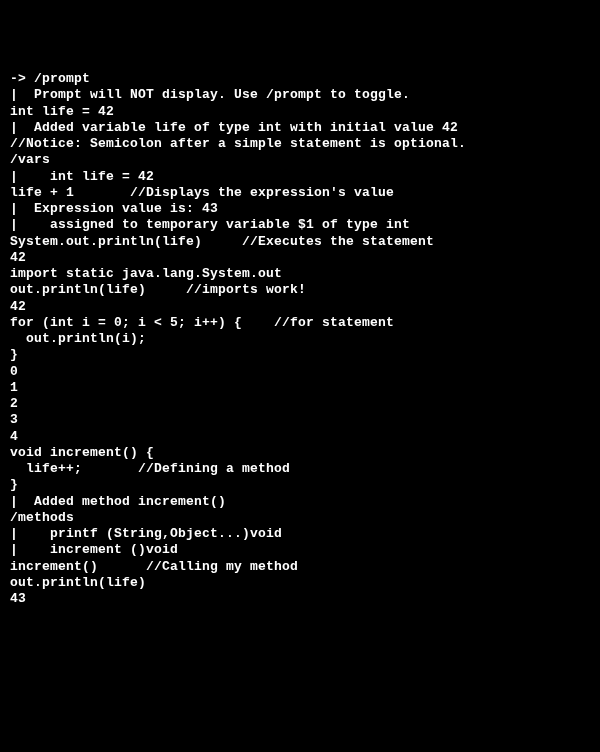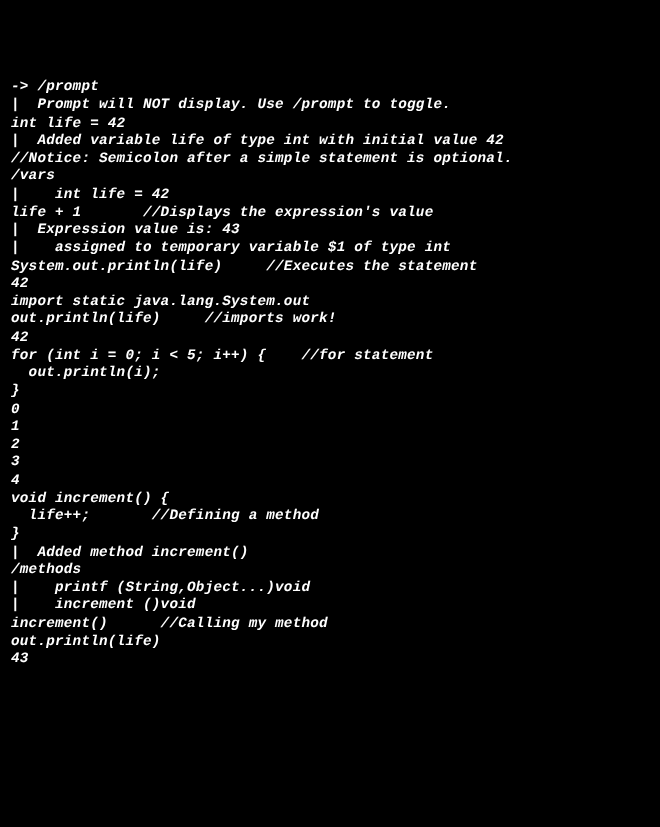--- a/index.html
+++ b/index.html
@@ -1,15 +1,15 @@
 <!DOCTYPE html>
 <html><head>
   <meta charset="utf-8">
   <style>
-    * { margin: 0; padding: 0; box-sizing: border-box; font-style: italic; }
+    * { margin: 0; padding: 0; box-sizing: border-box; }
     body {
       background: #000000;
       color: #ffffff;
       font-family: "Menlo", "Monaco", "Consolas", "Courier New", monospace;
       font-size: 13px;
       font-weight: bold;
       line-height: 1.25;
       padding: 6px 10px;
       width: 600px;
       min-height: 752px;

